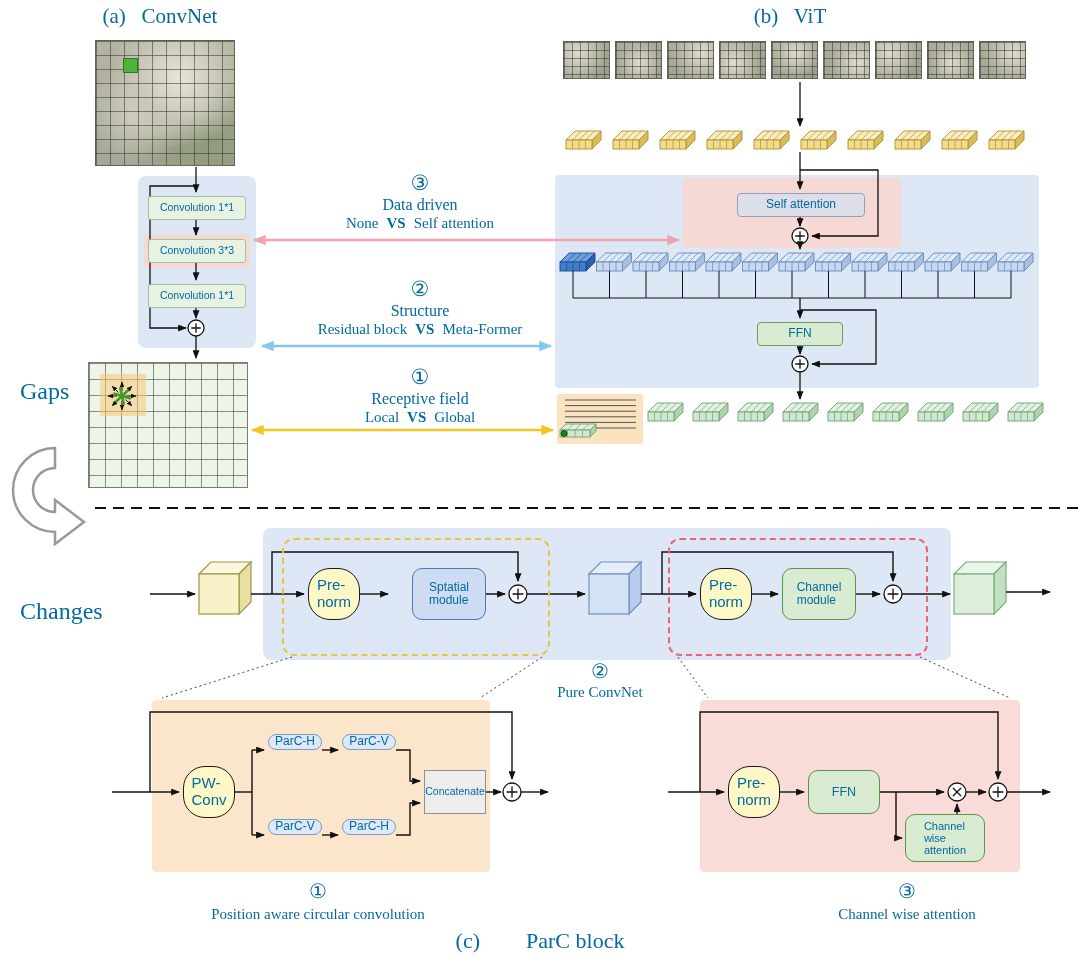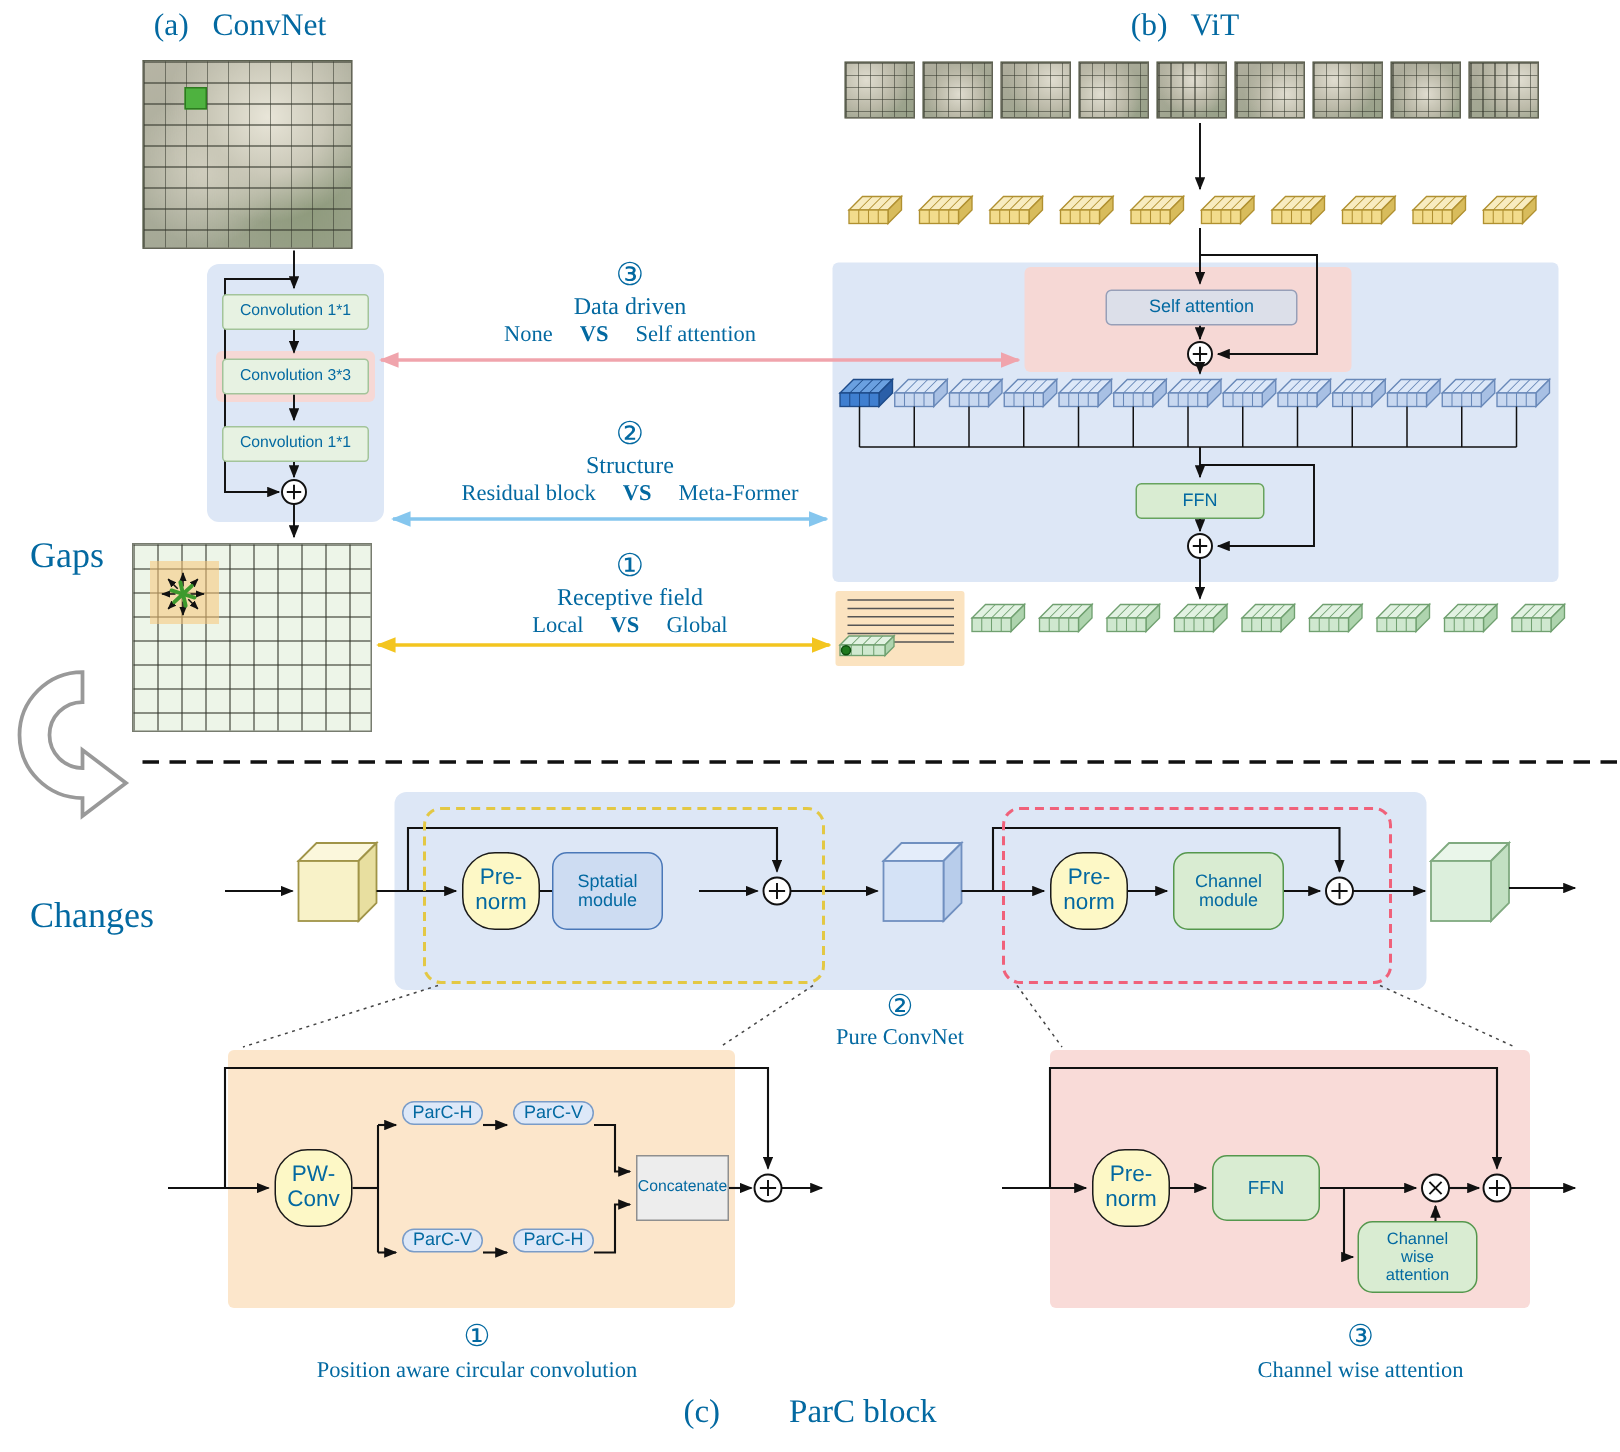--- a/index.html
+++ b/index.html
@@ -1,40 +1,40 @@
 <!DOCTYPE html>
 <html style="--region-blue: #dde7f6; --region-pink: #f6d8d5; --region-orange: #fce6cb; --region-pink-light: #f9dbd8; --box-yellow: #fdf8c6; --box-green: #d9ecd2; --box-blue: #cddcf2; --arrow-pink: #f0a4ac; --arrow-blue: #85c6ee; --arrow-yellow: #f3c51f; --dashed-yellow: #e3c844; --dashed-pink: #f0617a;"><head>
 <meta charset="utf-8">
 <style>
   html,body{margin:0;padding:0;background:#fff}
   #canvas{position:relative;width:1080px;height:968px;background:#fff;overflow:hidden;
           font-family:"Liberation Serif",serif;color:#0369a1}
   #overlay{position:absolute;left:0;top:0;pointer-events:none}
   .region{position:absolute;border-radius:8px}
-  .box{position:absolute;display:flex;align-items:center;justify-content:center;text-align:center;
+  .box{position:absolute;display:flex;align-items:center;justify-content:center;text-align:left;
        white-space:pre-line;font-family:"Liberation Sans",sans-serif;line-height:1.12;box-sizing:border-box}
   .panel-title{position:absolute;font-size:21px;text-align:center;white-space:pre;font-weight:bold;font-weight:normal}
   .gridlines{position:absolute;box-sizing:border-box;border:1px solid rgba(55,58,46,.65)}
   .gridlines::after{content:"";position:absolute;inset:0;
      background:repeating-linear-gradient(to right, rgba(52,55,44,.55) 0 1px, rgba(0,0,0,0) 1px var(--cell)),
                 repeating-linear-gradient(to bottom, rgba(52,55,44,.55) 0 1px, rgba(0,0,0,0) 1px var(--cell));}
   .koala{left:95px;top:40px;width:140px;height:126px;--cell:14px;
      background:radial-gradient(circle at 60% 30%, #e8e5d8 0%, #cac8b8 32%, rgba(0,0,0,0) 58%),
                 radial-gradient(circle at 30% 58%, #d4d1c2 0%, rgba(0,0,0,0) 42%),
                 radial-gradient(circle at 78% 78%, #8e9a7c 0%, rgba(0,0,0,0) 52%),
                 linear-gradient(160deg,#b6b4a4,#9ea490);}
   .green-marker{position:absolute;left:27px;top:17px;width:13px;height:13px;background:#4eb23f;border:1px solid #2d7a1f;z-index:2}
   .patch{--cell:8px;position:absolute;top:0;width:47px;height:38px}
   .green-grid{left:88px;top:362px;width:160px;height:126px;--cell:16px;background:#edf5e8}
   .rf-highlight{position:absolute;left:100px;top:374px;width:46px;height:42px;background:rgba(247,196,118,.55)}
   .gap-item{position:absolute;left:300px;width:240px;text-align:center}
   .gap-item .num{font-size:21px;line-height:1.1}
   .gap-item .gtitle{font-weight:normal;font-size:16px;margin-top:1px}
   .gap-item .gcmp{font-size:15px;margin-top:1px}
-  .gap-item .gcmp b{margin:0 18px}
+  .gap-item .gcmp b{margin:0 8px}
   .side-label{position:absolute;font-size:24px}
   .note{position:absolute;text-align:center}
   .note .num{font-size:20px;line-height:1.1}
   .note .txt{font-size:15px;margin-top:3px;line-height:1.25}
   .dashedbox{position:absolute;border-radius:12px;box-sizing:border-box}
   .yellowbox{background:var(--box-yellow);border:1.6px solid #1a1a1a;border-radius:22px;font-size:15px}
   .bluebox{background:var(--box-blue);border:1.6px solid #4a78b8;border-radius:10px;font-size:12px}
   .greenbox{background:var(--box-green);border:1.6px solid #55974d;border-radius:10px;font-size:12px}
   .parcbox{background:#dde8f8;border:1.4px solid #7a9cc8;border-radius:8px;font-size:12px;width:54px;height:16px}
   .caption{position:absolute;left:380px;width:320px;top:928px;font-size:22px;text-align:center}
@@ -512,31 +512,31 @@
     <div class="num">②</div>
     <div class="gtitle">Structure</div>
     <div class="gcmp"><span>Residual block</span><b>VS</b><span>Meta-Former</span></div>
   </div>
   <div class="gap-item" style="top:366px">
     <div class="num">①</div>
     <div class="gtitle">Receptive field</div>
     <div class="gcmp"><span>Local</span><b>VS</b><span>Global</span></div>
   </div>
 
-  <div class="side-label" style="left:20px;top:358px">Gaps</div>
+  <div class="side-label" style="left:20px;top:378px">Gaps</div>
   <div class="side-label" style="left:20px;top:598px">Changes</div>
 
   <div class="box" style="left:737px;top:193px;width:128px;height:24px;background:#dcdfe9;border:1px solid #979fb8;border-radius:4px;font-size:12px">Self attention</div>
   <div class="box" style="left:757px;top:322px;width:86px;height:24px;background:var(--box-green);border:1px solid #67a35e;border-radius:4px;font-size:12px">FFN</div>
 
   <div class="dashedbox" style="left:282px;top:538px;width:268px;height:118px;border:2.2px dashed var(--dashed-yellow)"></div>
   <div class="dashedbox" style="left:668px;top:538px;width:260px;height:118px;border:2.2px dashed var(--dashed-pink)"></div>
   <div class="box yellowbox" style="left:308px;top:568px;width:52px;height:52px">Pre-
 norm</div>
-  <div class="box bluebox" style="left:368px;top:568px;width:74px;height:52px">Sptatial
+  <div class="box bluebox" style="left:412px;top:568px;width:74px;height:52px">Sptatial
 module</div>
   <div class="box yellowbox" style="left:700px;top:568px;width:52px;height:52px">Pre-
 norm</div>
   <div class="box greenbox" style="left:782px;top:568px;width:74px;height:52px">Channel
 module</div>
 
   <div class="note" style="left:460px;width:280px;top:660px">
     <div class="num">②</div>
     <div class="txt" style="margin-top:1px">Pure ConvNet</div>
   </div>

